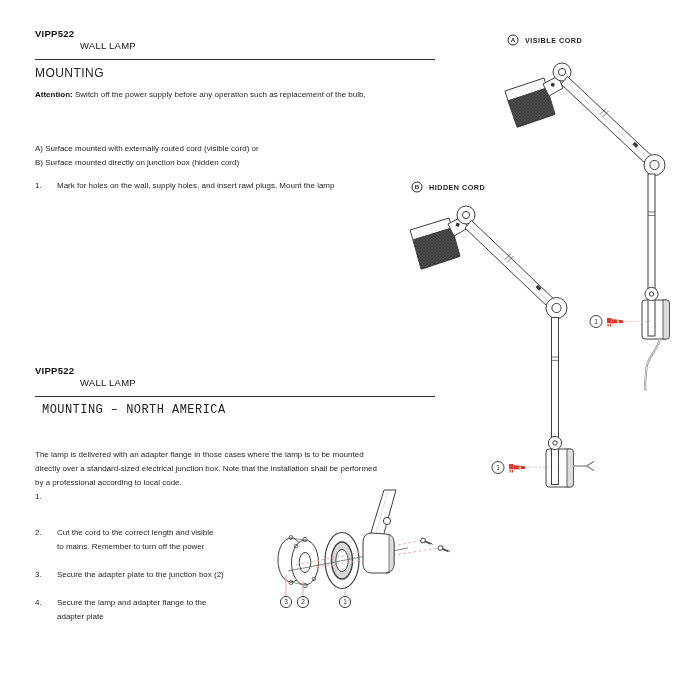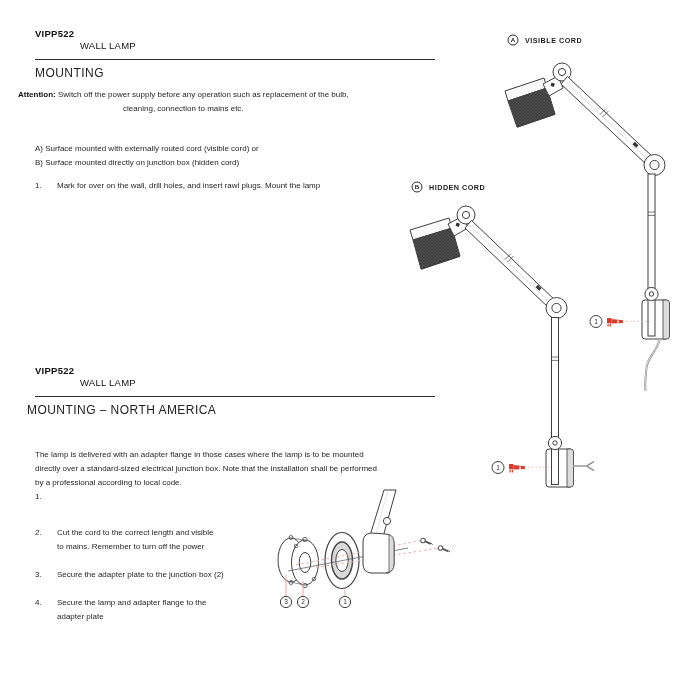--- a/index.html
+++ b/index.html
@@ -23,41 +23,40 @@
 </head>
 <body>
 
 <div class="page">
 
   <div class="tblock model" style="left:35px;top:28px;">VIPP522</div>
   <div class="tblock product" style="left:35px;top:40px;">WALL LAMP</div>
   <div class="rule" style="left:35px;top:59px;"></div>
   <div class="tblock sec-heading" style="left:35px;top:66px;">MOUNTING</div>
 
-  <div class="tblock" style="left:18px;top:88px;text-align:center;">
+  <div class="tblock" style="left:35px;top:88px;">
     <div class="line"><span class="b">Attention:</span><span> Switch off the power supply before any operation such as replacement of the bulb,</span></div>
-    <div class="line">cleaning, connection to mains etc.</div>
   </div>
 
   <div class="tblock" style="left:35px;top:142px;">
     <div class="line">A) Surface mounted with externally routed cord (visible cord) or</div>
     <div class="line">B) Surface mounted directly on junction box (hidden cord)</div>
   </div>
 
   <div class="tblock step" style="left:35px;top:179px;">
     <span class="num">1.</span>
     <span>
-      <div class="line">Mark for over on the wall, drill holes, and insert rawl plugs. Mount the lamp</div>
+      <div class="line">Mark for holes on the wall, supply holes, and insert rawl plugs. Mount the lamp</div>
     </span>
   </div>
 
   <div class="tblock model" style="left:35px;top:365px;">VIPP522</div>
   <div class="tblock product" style="left:35px;top:377px;">WALL LAMP</div>
   <div class="rule" style="left:35px;top:396px;"></div>
-  <div class="tblock sec-heading" style="left:27px;top:403px;">MOUNTING – NORTH AMERICA</div>
+  <div class="tblock sec-heading" style="left:42px;top:403px;font-family:Liberation Mono, monospace;">MOUNTING – NORTH AMERICA</div>
 
   <div class="tblock" style="left:35px;top:428px;margin-top:20px;">
     <div class="line">The lamp is delivered with an adapter flange in those cases where the lamp is to be mounted</div>
     <div class="line">directly over a standard-sized electrical junction box. Note that the installation shall be performed</div>
     <div class="line">by a professional according to local code.</div>
   </div>
 
   <div class="tblock step" style="left:35px;top:490px;">
     <span class="num">1.</span>
   </div>

